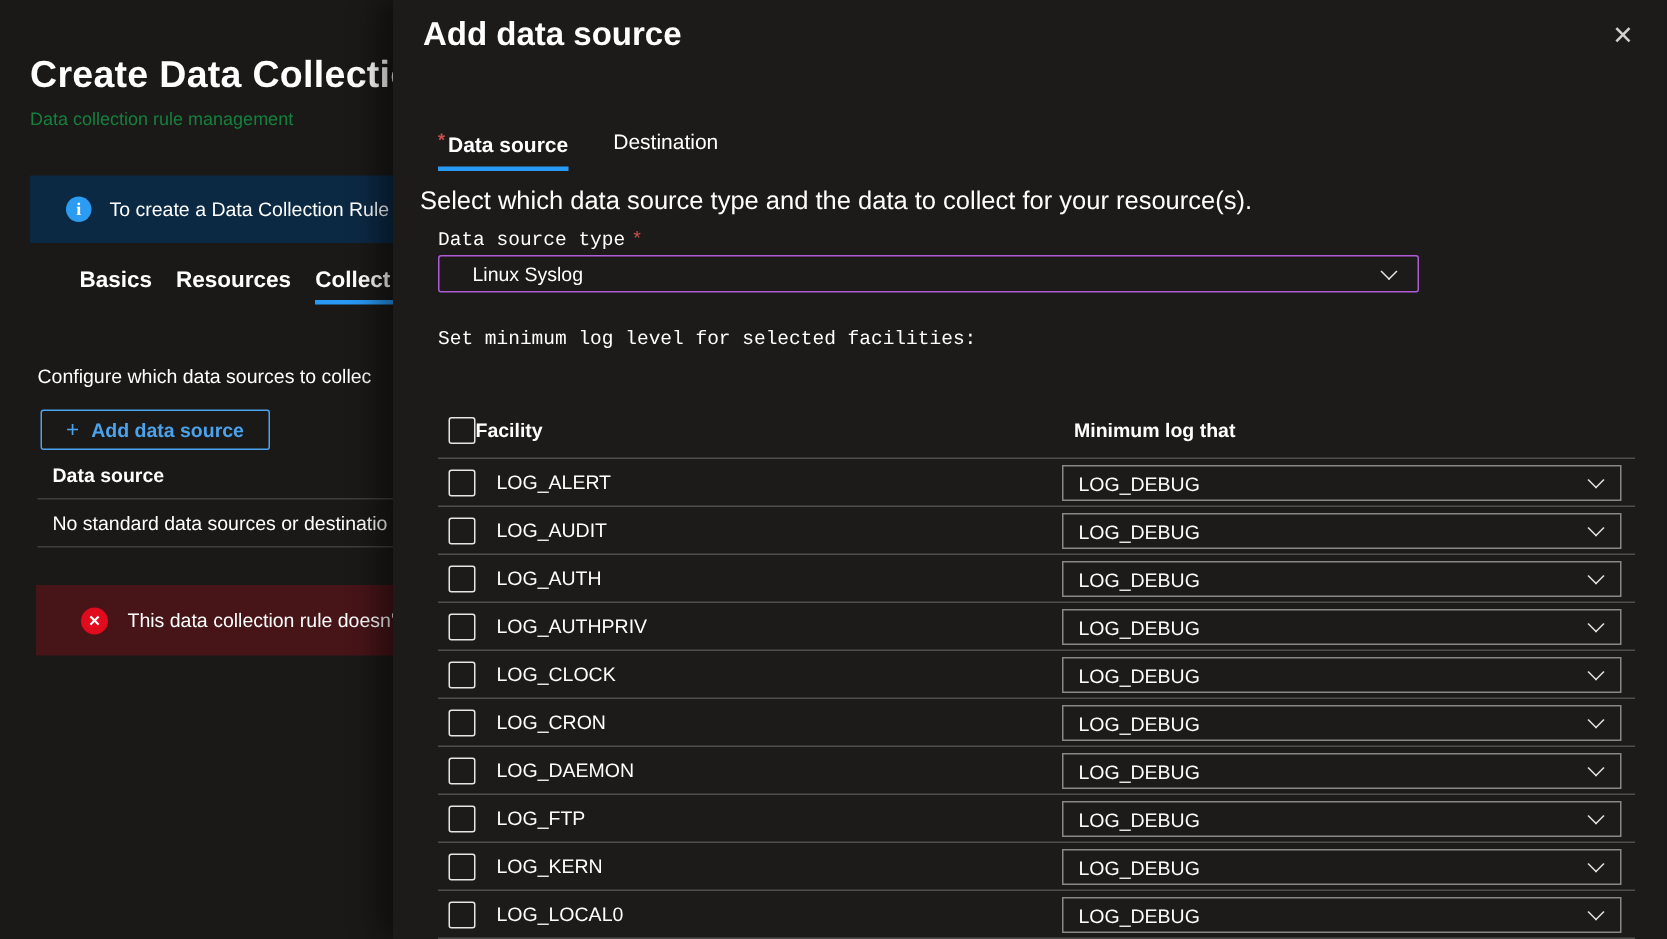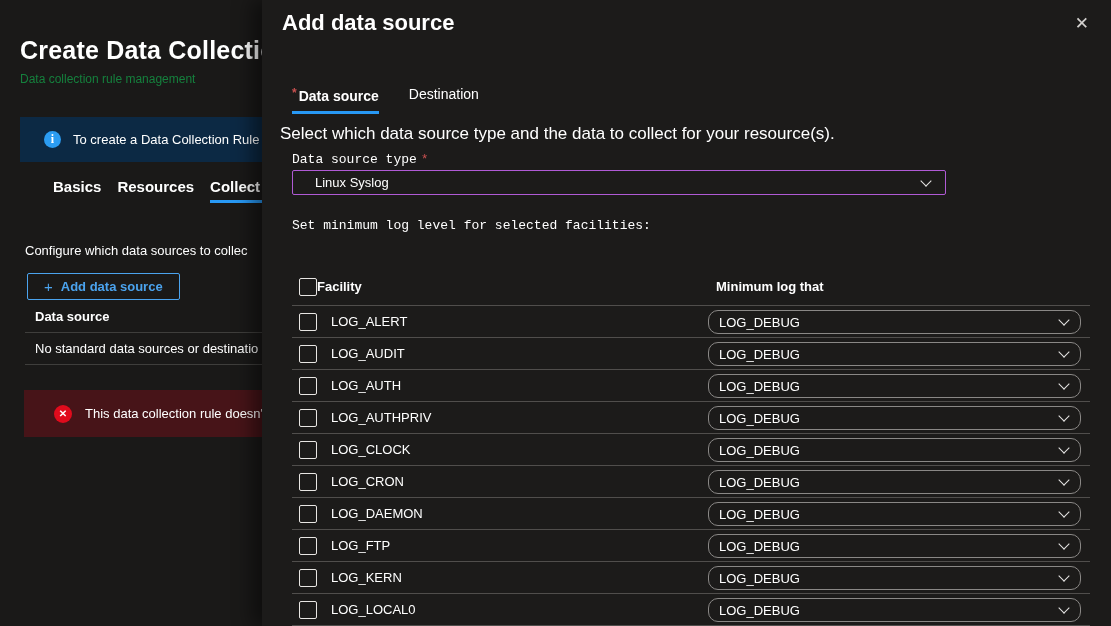--- a/index.html
+++ b/index.html
@@ -64,21 +64,21 @@
 
   .ftable { position:absolute; left:30px; top:268px; width:798px; }
   .fheader { height:38px; display:flex; align-items:center; border-bottom:1px solid #504e4c; position:relative; }
   .cb { width:18px; height:18px; border:1px solid #e8e6e3; border-radius:2px; margin-left:7px;
     flex:0 0 18px; cursor:pointer; background:transparent; }
   .fh-facility { font-weight:bold; font-size:13px; }
   .fh-level { position:absolute; left:424px; font-weight:bold; font-size:13px; }
   .frow { height:32px; position:relative; border-bottom:1px solid #504e4c; display:flex; align-items:center; }
   .fname { margin-left:14px; font-size:13px; }
   .fselect { position:absolute; left:416px; top:4px; width:373px; height:24px;
-    border:1px solid #8a8886; border-radius:10px; display:flex; align-items:center;
+    border:1px solid #8a8886; border-radius:0; display:flex; align-items:center;
     padding-left:10px; font-size:13px; cursor:pointer; }
   .fselect .chev { right:12px; }
 </style>
 </head>
 <body>
 
 <div class="page">
 
 
   <div class="page-title">Create Data Collection Rule</div>

